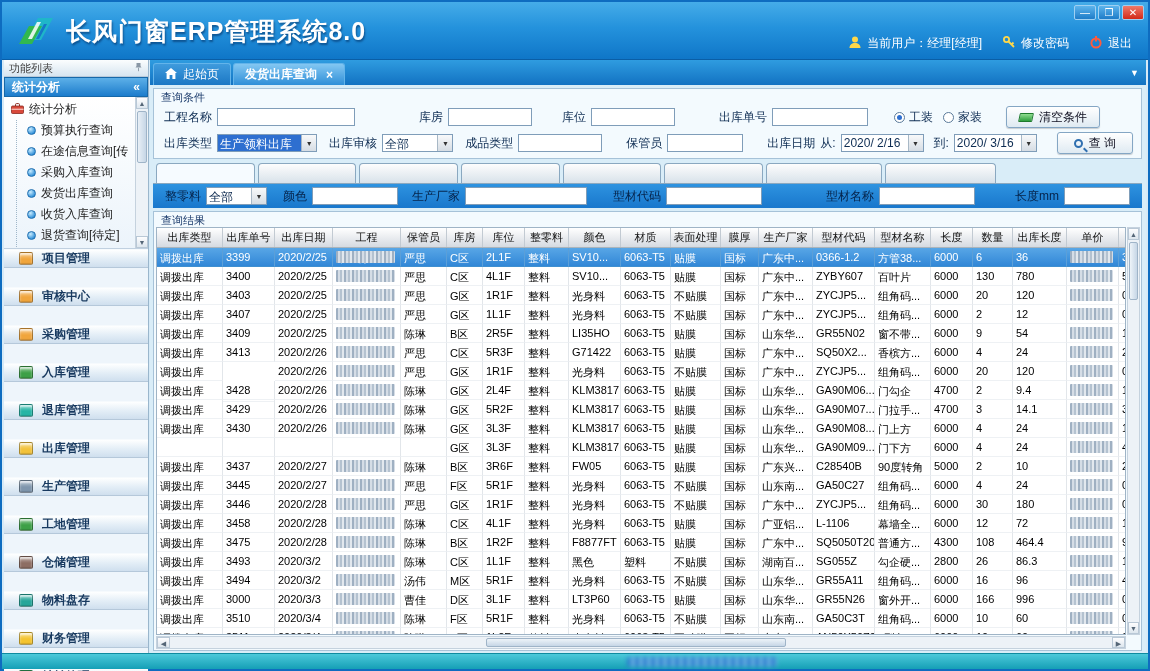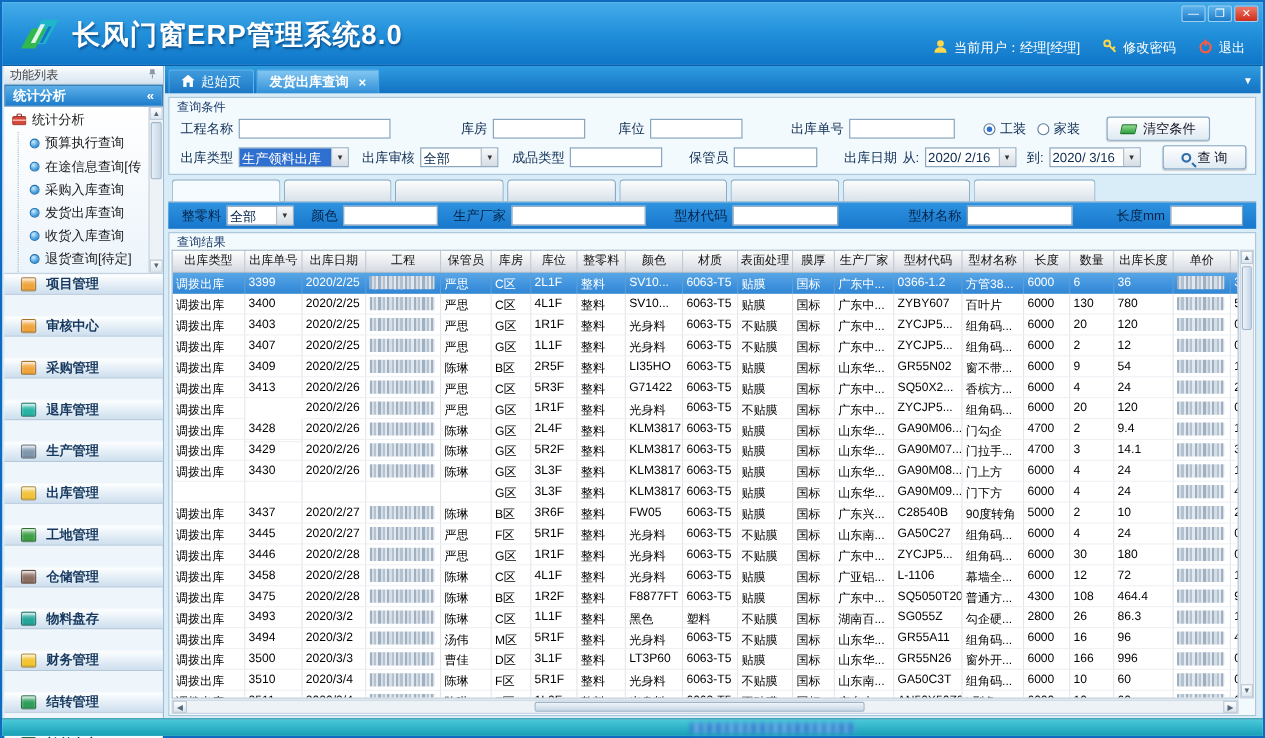--- a/index.html
+++ b/index.html
@@ -269,35 +269,39 @@
         <div class="acc-item">
           <span class="acc-icon" style="background: linear-gradient(rgba(255, 255, 255, 0.45), rgba(255, 255, 255, 0) 55%), rgb(240, 165, 60);"></span>
           <span>审核中心</span>
         </div>
 
         <div class="acc-item">
           <span class="acc-icon" style="background: linear-gradient(rgba(255, 255, 255, 0.45), rgba(255, 255, 255, 0) 55%), rgb(240, 165, 60);"></span>
           <span>采购管理</span>
         </div>
 
+        <div class="acc-item">
+          <span class="acc-icon" style="background: linear-gradient(rgba(255, 255, 255, 0.45), rgba(255, 255, 255, 0) 55%), rgb(61, 160, 71);"></span>
+          <span>入库管理</span>
+        </div>
 
 
         <div class="acc-item">
           <span class="acc-icon" style="background: linear-gradient(rgba(255, 255, 255, 0.45), rgba(255, 255, 255, 0) 55%), rgb(38, 181, 165);"></span>
           <span>退库管理</span>
         </div>
 
         <div class="acc-item">
+          <span class="acc-icon" style="background: linear-gradient(rgba(255, 255, 255, 0.45), rgba(255, 255, 255, 0) 55%), rgb(242, 194, 59);"></span>
+          <span>出库管理</span>
+        </div>
+
+        <div class="acc-item">
           <span class="acc-icon" style="background: linear-gradient(rgba(255, 255, 255, 0.45), rgba(255, 255, 255, 0) 55%), rgb(127, 150, 173);"></span>
           <span>生产管理</span>
-        </div>
-
-        <div class="acc-item">
-          <span class="acc-icon" style="background: linear-gradient(rgba(255, 255, 255, 0.45), rgba(255, 255, 255, 0) 55%), rgb(242, 194, 59);"></span>
-          <span>出库管理</span>
         </div>
 
         <div class="acc-item">
           <span class="acc-icon" style="background: linear-gradient(rgba(255, 255, 255, 0.45), rgba(255, 255, 255, 0) 55%), rgb(61, 160, 71);"></span>
           <span>工地管理</span>
         </div>
 
         <div class="acc-item">
           <span class="acc-icon" style="background: linear-gradient(rgba(255, 255, 255, 0.45), rgba(255, 255, 255, 0) 55%), rgb(141, 110, 99);"></span>
           <span>仓储管理</span>
@@ -879,21 +883,21 @@
                 <div class="tcell" style="width: 62px;">GR55A11</div>
                 <div class="tcell" style="width: 56px;">组角码...</div>
                 <div class="tcell" style="width: 42px;">6000</div>
                 <div class="tcell" style="width: 40px;">16</div>
                 <div class="tcell" style="width: 54px;">96</div>
                 <div class="tcell censor-part" style="width: 52px;">2812</div>
                 <div class="tcell" style="width: 40px;">41</div>
               </div>
               <div class="trow">
                 <div class="tcell" style="width: 66px;">调拨出库</div>
-                <div class="tcell" style="width: 52px;">3500</div>
+                <div class="tcell" style="width: 52px;">3000</div>
                 <div class="tcell" style="width: 58px;">2020/3/3</div>
                 <div class="tcell censor-full" style="width: 68px;">工…共工程</div>
                 <div class="tcell" style="width: 46px;">曹佳</div>
                 <div class="tcell" style="width: 36px;">D区</div>
                 <div class="tcell" style="width: 42px;">3L1F</div>
                 <div class="tcell" style="width: 44px;">整料</div>
                 <div class="tcell" style="width: 52px;">LT3P60</div>
                 <div class="tcell" style="width: 50px;">6063-T5</div>
                 <div class="tcell" style="width: 50px;">贴膜</div>
                 <div class="tcell" style="width: 38px;">国标</div>

